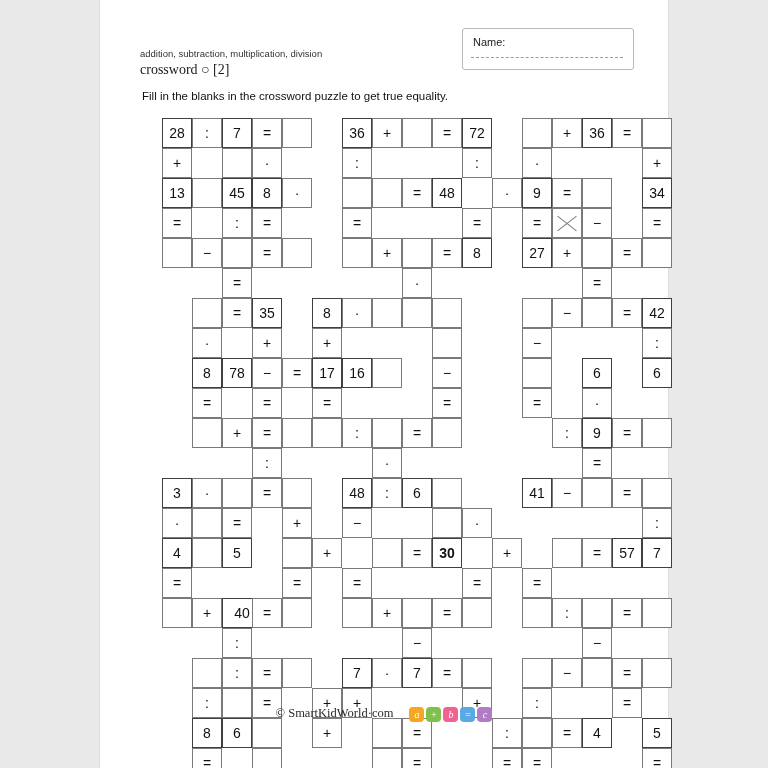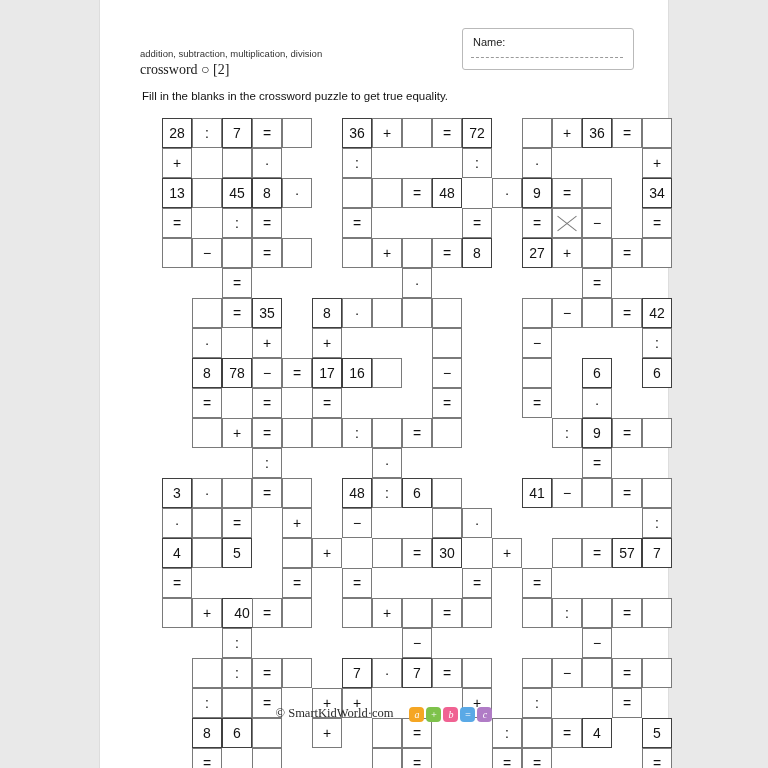--- a/index.html
+++ b/index.html
@@ -236,21 +236,21 @@
       <div class="cell thin" style="left: 332px; top: 508px; width: 30px; height: 30px;"></div>
       <div class="cell thin" style="left: 362px; top: 508px; width: 30px; height: 30px; border-color: rgb(122, 122, 122);">·</div>
       <div class="cell thin" style="left: 542px; top: 508px; width: 30px; height: 30px; border-color: rgb(122, 122, 122);">:</div>
       <div class="cell inner" style="left: 62px; top: 538px; width: 30px; height: 30px;">4</div>
       <div class="cell thin" style="left: 92px; top: 538px; width: 30px; height: 30px;"></div>
       <div class="cell inner" style="left: 122px; top: 538px; width: 30px; height: 30px;">5</div>
       <div class="cell thin" style="left: 182px; top: 538px; width: 30px; height: 30px;"></div>
       <div class="cell thin" style="left: 212px; top: 538px; width: 30px; height: 30px; border-color: rgb(122, 122, 122);">+</div>
       <div class="cell thin" style="left: 272px; top: 538px; width: 30px; height: 30px;"></div>
       <div class="cell thin" style="left: 302px; top: 538px; width: 30px; height: 30px; border-color: rgb(122, 122, 122);">=</div>
-      <div class="cell inner" style="left: 332px; top: 538px; width: 30px; height: 30px;">30</div>
+      <div class="cell inner" style="left: 332px; top: 538px; width: 30px; height: 30px; font-weight: bold;">30</div>
       <div class="cell thin" style="left: 392px; top: 538px; width: 30px; height: 30px; border-color: rgb(122, 122, 122);">+</div>
       <div class="cell thin" style="left: 452px; top: 538px; width: 30px; height: 30px;"></div>
       <div class="cell thin" style="left: 482px; top: 538px; width: 30px; height: 30px; border-color: rgb(122, 122, 122);">=</div>
       <div class="cell inner" style="left: 512px; top: 538px; width: 30px; height: 30px;">57</div>
       <div class="cell inner" style="left: 542px; top: 538px; width: 30px; height: 30px;">7</div>
       <div class="cell thin" style="left: 62px; top: 568px; width: 30px; height: 30px; border-color: rgb(122, 122, 122);">=</div>
       <div class="cell thin" style="left: 182px; top: 568px; width: 30px; height: 30px; border-color: rgb(122, 122, 122);">=</div>
       <div class="cell thin" style="left: 242px; top: 568px; width: 30px; height: 30px; border-color: rgb(122, 122, 122);">=</div>
       <div class="cell thin" style="left: 362px; top: 568px; width: 30px; height: 30px; border-color: rgb(122, 122, 122);">=</div>
       <div class="cell thin" style="left: 422px; top: 568px; width: 30px; height: 30px; border-color: rgb(122, 122, 122);">=</div>

